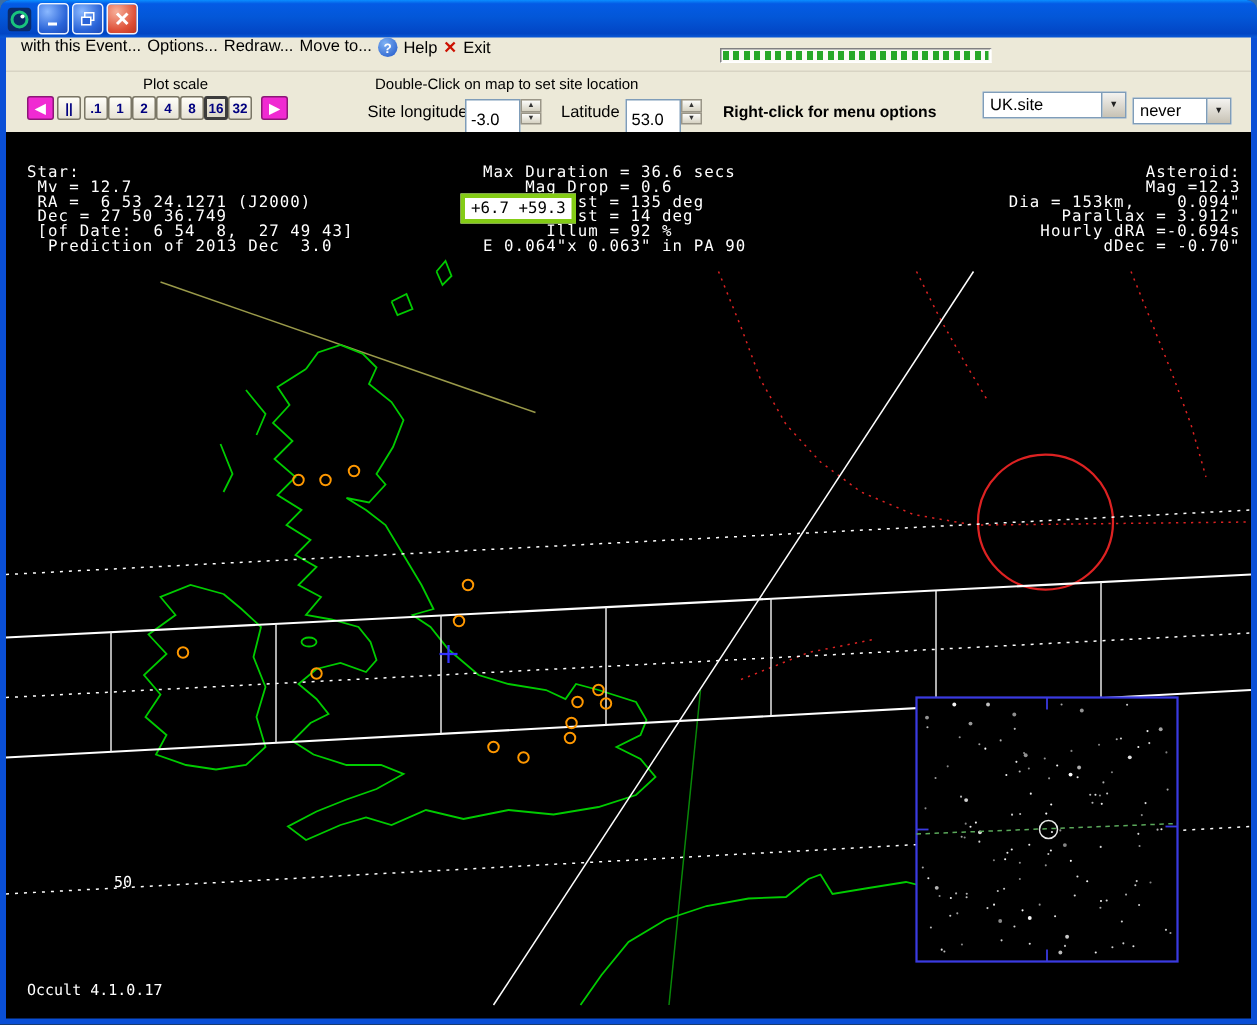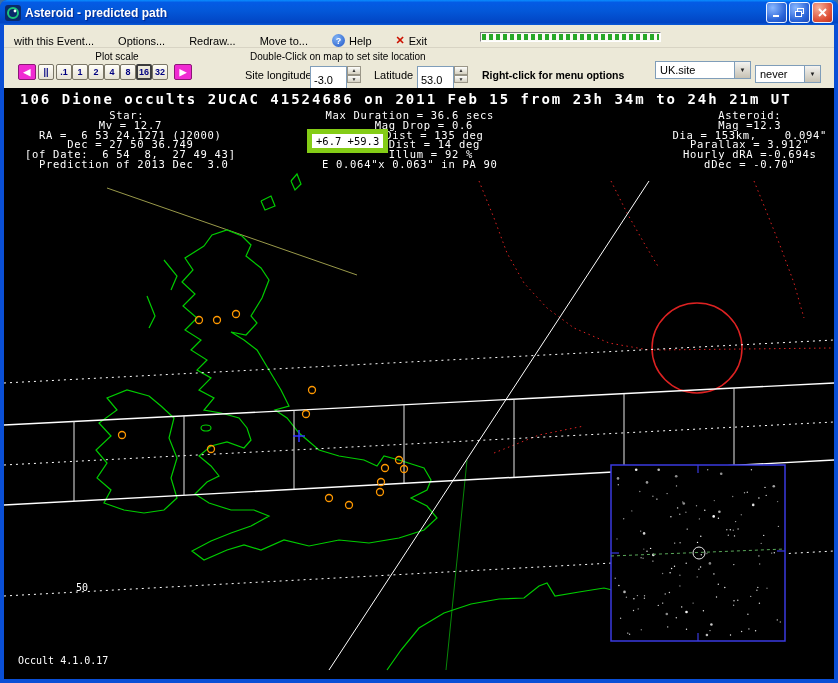--- a/index.html
+++ b/index.html
@@ -16,21 +16,21 @@
   .app-icon { width:16px; height:16px; margin-right:4px; flex:0 0 auto; }
   .title-text { color:#fff; font-size:12px; font-weight:bold; text-shadow:1px 1px 1px #00268a; flex:1; }
   .winbtns { display:flex; gap:2px; }
   .winbtn { width:21px; height:21px; border-radius:3px; border:1px solid #eef4ff;
     display:flex; align-items:center; justify-content:center; }
   .winbtn.blue { background:radial-gradient(circle at 30% 25%, #8ab8ff, #2a64d8 65%, #1c4ab8); }
   .winbtn.red  { background:radial-gradient(circle at 30% 25%, #f7b09a, #de5037 65%, #bf3520); }
 
   
   .menubar { position:absolute; top:25px; left:4px; right:4px; height:23px; background:#ece9d8;
-    display:flex; align-items:flex-end; padding-left:10px; gap:24px; font-size:11px; color:#000;
+    display:flex; align-items:flex-start; padding-left:10px; gap:4px; font-size:11px; color:#000;
     border-bottom:1px solid #d8d4c4; }
   .menu-item { display:flex; align-items:center; gap:4px; cursor:default; white-space:nowrap; }
   .help-glyph { width:13px; height:13px; border-radius:50%; background:radial-gradient(circle at 35% 30%, #7fb2f4, #1d55c8);
     color:#fff; font-size:9px; font-weight:bold; display:flex; align-items:center; justify-content:center; }
   .exit-glyph { color:#cc1100; font-weight:bold; font-size:11px; }
   .activity { position:absolute; left:476px; top:7px; width:181px; height:10px; background:#fbfaf6;
     border:1px solid; border-color:#808080 #fff #fff #808080; padding:1px; }
   .activity-fill { height:100%; background:repeating-linear-gradient(90deg,#28a828 0 4px, transparent 4px 7px); }
 
   
@@ -51,42 +51,41 @@
   .combo-text { flex:1; font-size:11px; padding:2px 0 0 4px; white-space:nowrap; overflow:hidden; }
   .combo-btn { width:16px; background:linear-gradient(#f4f3f0,#c7c2b4); border-left:1px solid #7f9db9;
     display:flex; align-items:center; justify-content:center; font-size:6px; color:#222; }
 
   
   .map { position:absolute; top:88px; left:4px; right:4px; bottom:4px; background:#000; overflow:hidden; }
   .map svg { position:absolute; top:0; left:0; }
   .map-header { position:absolute; left:16px; top:3px; color:#fff; white-space:pre;
     font:bold 14px "DejaVu Sans Mono",monospace; letter-spacing:2px; }
   .map pre { position:absolute; color:#fff; font:10.5px "DejaVu Sans Mono",monospace;
-    letter-spacing:0.7px; line-height:9.8px; white-space:pre;text-align:center; }
+    letter-spacing:0.7px; line-height:9.8px; white-space:pre; }
   .blk-star { left:14px; top:23px; }
   .blk-event { left:318px; top:23px; }
   .blk-ast { right:7px; top:23px; text-align:right; }
   .cursor-tip { position:absolute; left:303px; top:41px; background:#fff; color:#000;
-    font:10.5px "DejaVu Sans Mono",monospace; padding:1px 4px; border:5px solid #84cc16; }
+    font:10.5px "DejaVu Sans Mono",monospace; padding:1px 4px; border:3px solid #84cc16; }
   .version { position:absolute; left:14px; bottom:13px; color:#fff; font:10px "DejaVu Sans Mono",monospace; }
 </style>
 </head>
 <body>
 
 <div class="window">
 
   <div class="titlebar">
     <span class="app-icon">
       <svg width="16" height="16">
           <rect x="0" y="0" width="16" height="16" rx="3" fill="#0a2a6a"></rect>
           <circle cx="8" cy="8" r="5" fill="none" stroke="#19c37d" stroke-width="2"></circle>
           <circle cx="10" cy="6" r="1.4" fill="#fff"></circle>
         </svg>
     </span>
-    <span class="title-text">Asteroid - predicted path</span>
     <span class="winbtns">
       <span class="winbtn blue">
           <svg width="11" height="11">
             <line x1="2" y1="9" x2="8" y2="9" stroke="#fff" stroke-width="2"></line>
           </svg>
         </span>
       <span class="winbtn blue">
           <svg width="11" height="11">
             <rect x="3.5" y="1.5" width="6" height="5" fill="none" stroke="#fff"></rect>
             <rect x="1.5" y="4.5" width="6" height="5" fill="#2a64d8" stroke="#fff"></rect>
@@ -383,21 +382,20 @@
         <circle cx="695" cy="465" r="6" fill="none" stroke="#e8e8e8" stroke-width="1"></circle>
         <g stroke="#3a3ae0" stroke-width="1.2">
           <line x1="607" y1="465" x2="615" y2="465"></line>
           <line x1="781" y1="463" x2="773" y2="463"></line>
           <line x1="694" y1="377" x2="694" y2="385"></line>
           <line x1="694" y1="553" x2="694" y2="545"></line>
         </g>
       </g>
     </svg>
 
-    <div class="map-header">106 Dione occults 2UCAC 41524686 on 2011 Feb 15 from 23h 34m to 24h 21m UT</div>
     <pre class="blk-star">Star:
  Mv = 12.7
  RA =  6 53 24.1271 (J2000)
  Dec = 27 50 36.749
  [of Date:  6 54  8,  27 49 43]
   Prediction of 2013 Dec  3.0</pre>
     <pre class="blk-event">Max Duration = 36.6 secs
     Mag Drop = 0.6
  Sun : Dist = 135 deg
 Moon : Dist = 14 deg

